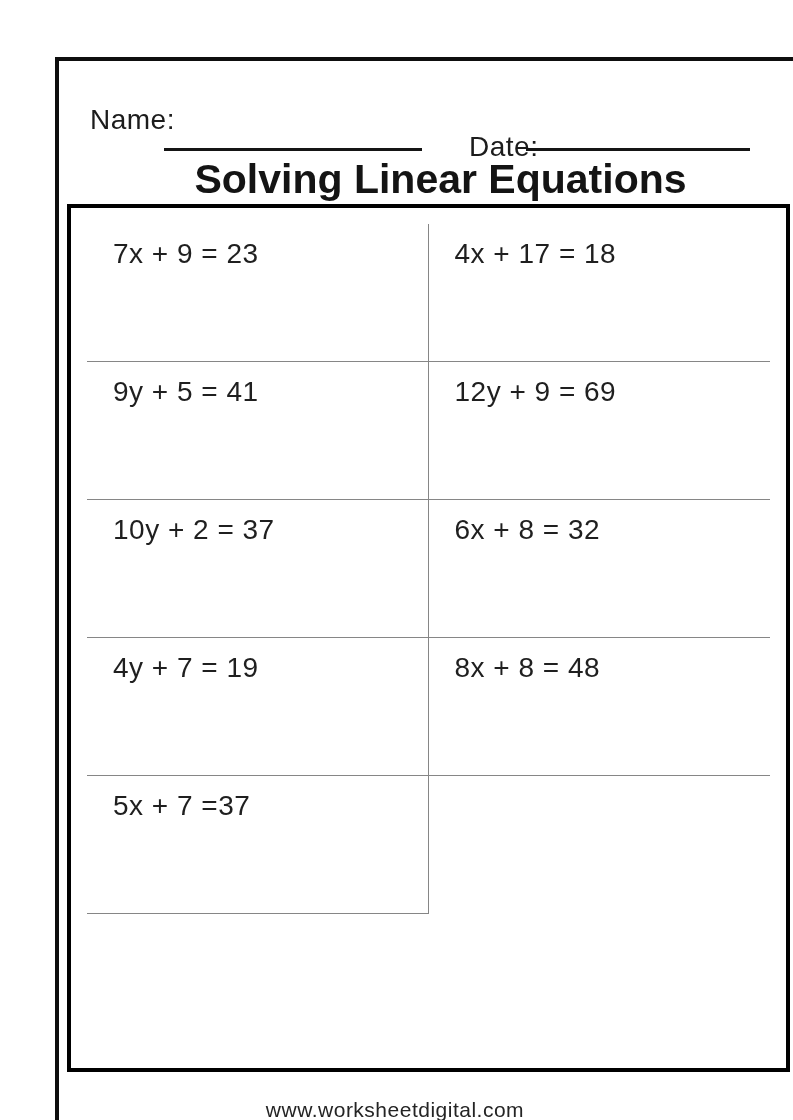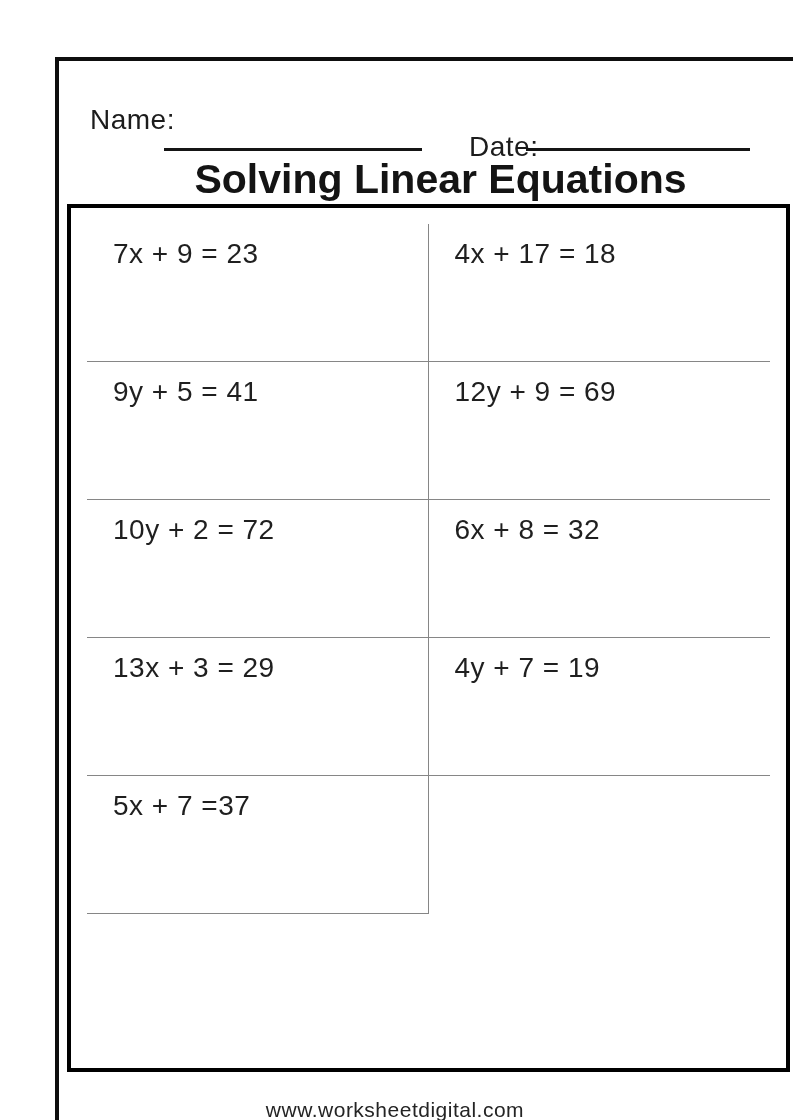--- a/index.html
+++ b/index.html
@@ -112,21 +112,21 @@
   <span class="label-text date-label">Date:</span>
   <span class="blank-line date-line"></span>
 
   <div class="title">Solving Linear Equations</div>
 
   <div class="grid" id="problems-grid">
       <div class="cell"><span class="equation">7x + 9 = 23</span></div>
       <div class="cell"><span class="equation">4x + 17 = 18</span></div>
       <div class="cell"><span class="equation">9y + 5 = 41</span></div>
       <div class="cell"><span class="equation">12y + 9 = 69</span></div>
-      <div class="cell"><span class="equation">10y + 2 = 72</span></div>
+      <div class="cell"><span class="equation">10y + 2 = 37</span></div>
       <div class="cell"><span class="equation">6x + 8 = 32</span></div>
-      <div class="cell"><span class="equation">13x + 3 = 29</span></div>
       <div class="cell"><span class="equation">4y + 7 = 19</span></div>
+      <div class="cell"><span class="equation">8x + 8 = 48</span></div>
       <div class="cell"><span class="equation">5x + 7 =37</span></div>
     </div>
 
   <div class="footer">www.worksheetdigital.com</div>
 </div>
 
 </body></html>

